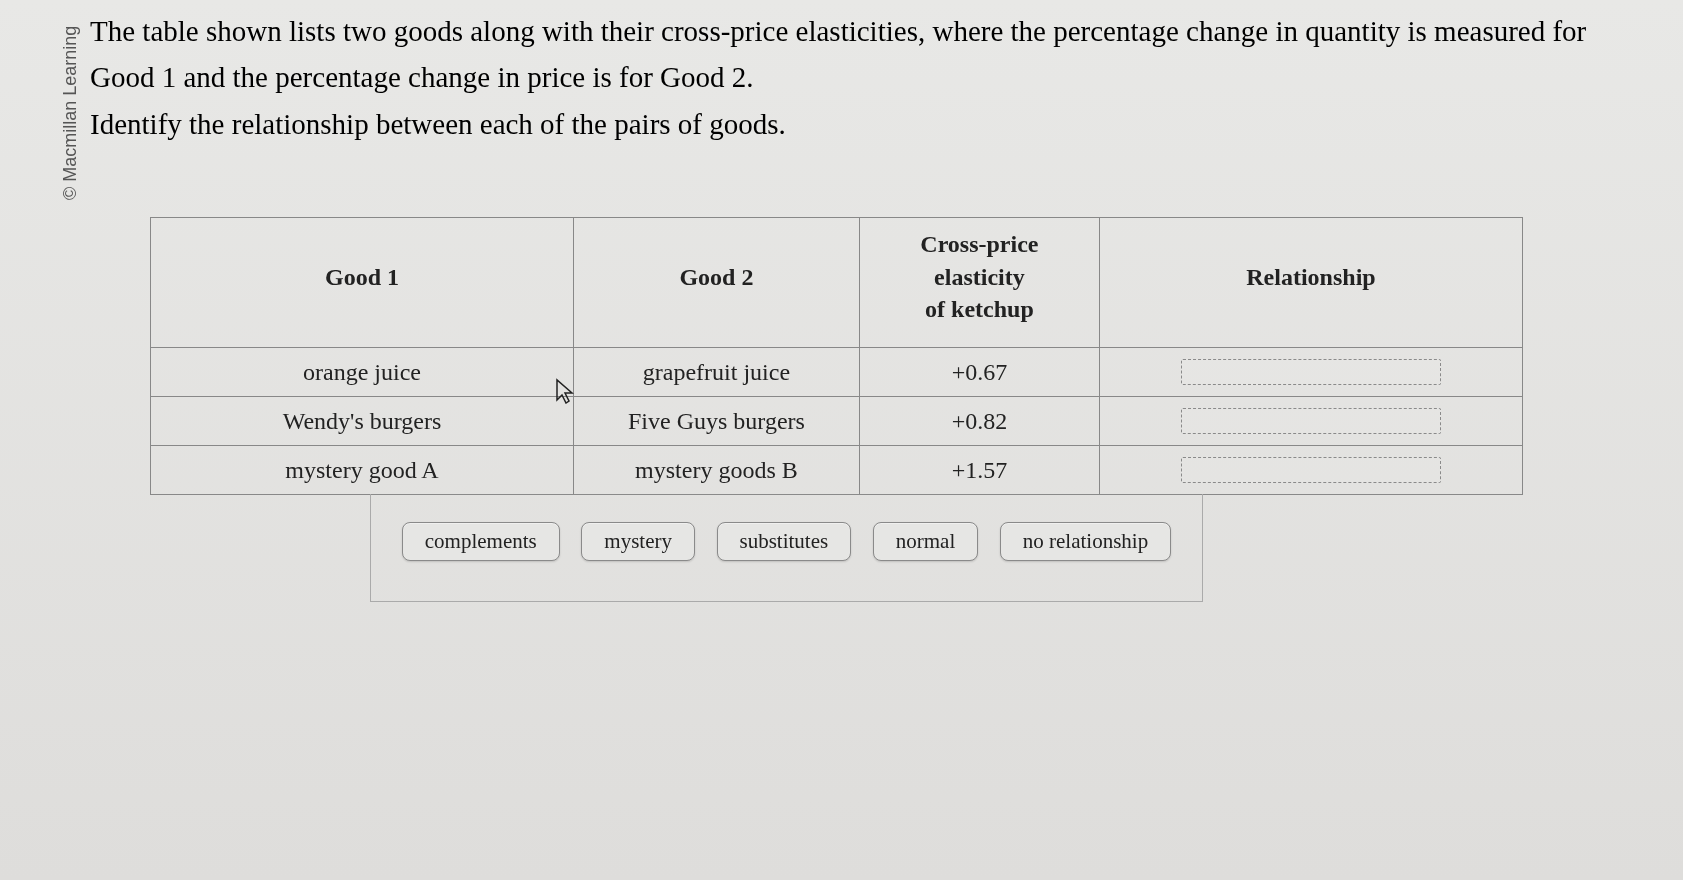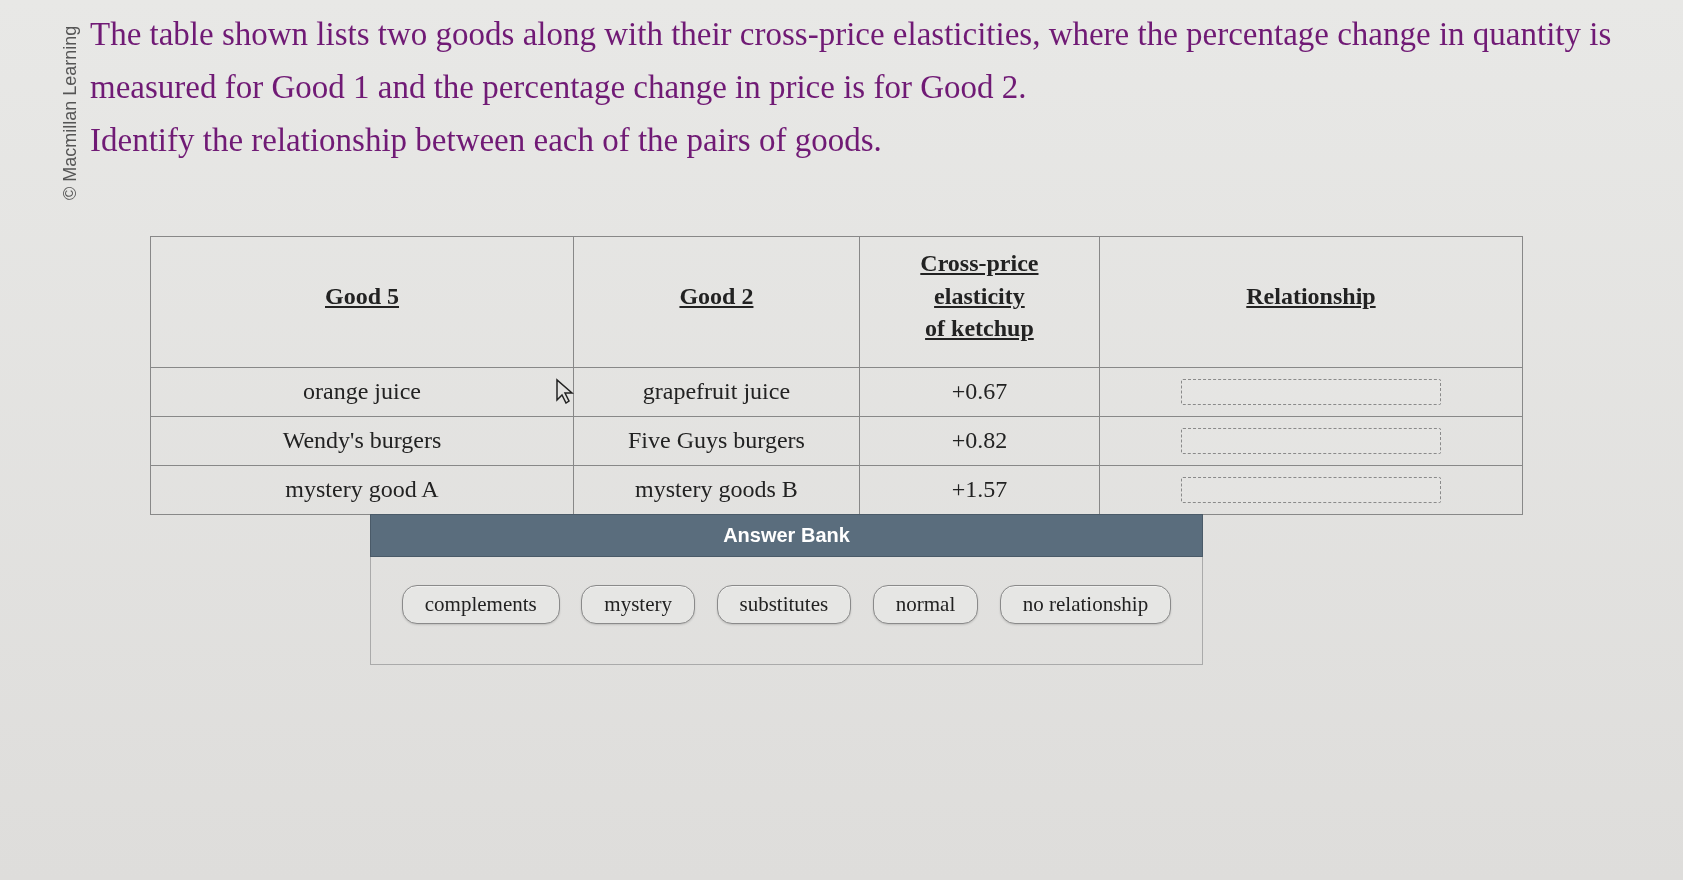--- a/index.html
+++ b/index.html
@@ -21,23 +21,23 @@
     transform-origin: left top;
     font-family: Arial, sans-serif;
     font-size: 18px;
     color: #555;
     white-space: nowrap;
   }
   .content {
     padding: 8px 40px 20px 90px;
   }
   .prompt {
-    font-size: 33px;
+    font-size: 29px;
     line-height: 1.6;
-    color: #701a75;
+    color: #000000;
     margin-bottom: 70px;
   }
   .table-wrap {
     margin-left: 60px;
     margin-right: 120px;
   }
   table {
     border-collapse: collapse;
     width: 100%;
     background: rgba(255,255,255,0.02);
@@ -47,21 +47,20 @@
     padding: 10px 18px;
     text-align: center;
     font-size: 24px;
     color: #222;
     font-weight: normal;
   }
   th {
     font-weight: bold;
     padding-bottom: 22px;
     line-height: 1.35;
-    text-decoration: underline;
   }
   td {
     padding-top: 9px;
     padding-bottom: 9px;
   }
   .col-good1 { width: 370px; }
   .col-good2 { width: 250px; }
   .col-cpe   { width: 210px; }
   .col-rel   { width: 370px; }
   .drop-zone {
@@ -96,21 +95,21 @@
     background: rgba(255,255,255,0.02);
   }
   .chip {
     display: inline-block;
     padding: 6px 22px;
     font-size: 21px;
     font-family: Georgia, serif;
     color: #222;
     background: #e6e6e4;
     border: 1px solid #8a8a8a;
-    border-radius: 15px;
+    border-radius: 8px;
     box-shadow: 0 1px 2px rgba(0,0,0,0.15), inset 0 1px 0 rgba(255,255,255,0.4);
     cursor: grab;
   }
   .cursor {
     position: absolute;
     left: 555px;
     top: 378px;
     pointer-events: none;
     color: #222;
   }
@@ -129,21 +128,21 @@
   <div class="table-wrap">
     <table>
       <colgroup>
         <col class="col-good1">
           <col class="col-good2">
           <col class="col-cpe">
           <col class="col-rel">
       </colgroup>
       <thead>
         <tr>
-          <th>Good 5</th>
+          <th>Good 1</th>
           <th>Good 2</th>
           <th>
             <span>Cross-price</span><br>
             <span>elasticity</span><br>
             <span>of ketchup</span>
           </th>
           <th>Relationship</th>
         </tr>
       </thead>
       <tbody>
@@ -168,21 +167,20 @@
           <td>mystery goods B</td>
           <td>+1.57</td>
           <td>
               <div class="drop-zone"></div>
             </td>
         </tr>
       </tbody>
     </table>
 
     <div class="answer-bank-wrap">
-      <div class="answer-bank-header">Answer Bank</div>
       <div class="answer-bank-body">
         <span class="chip">complements</span>
         <span class="chip">mystery</span>
         <span class="chip">substitutes</span>
         <span class="chip">normal</span>
         <span class="chip">no relationship</span>
       </div>
     </div>
   </div>
 </div>

